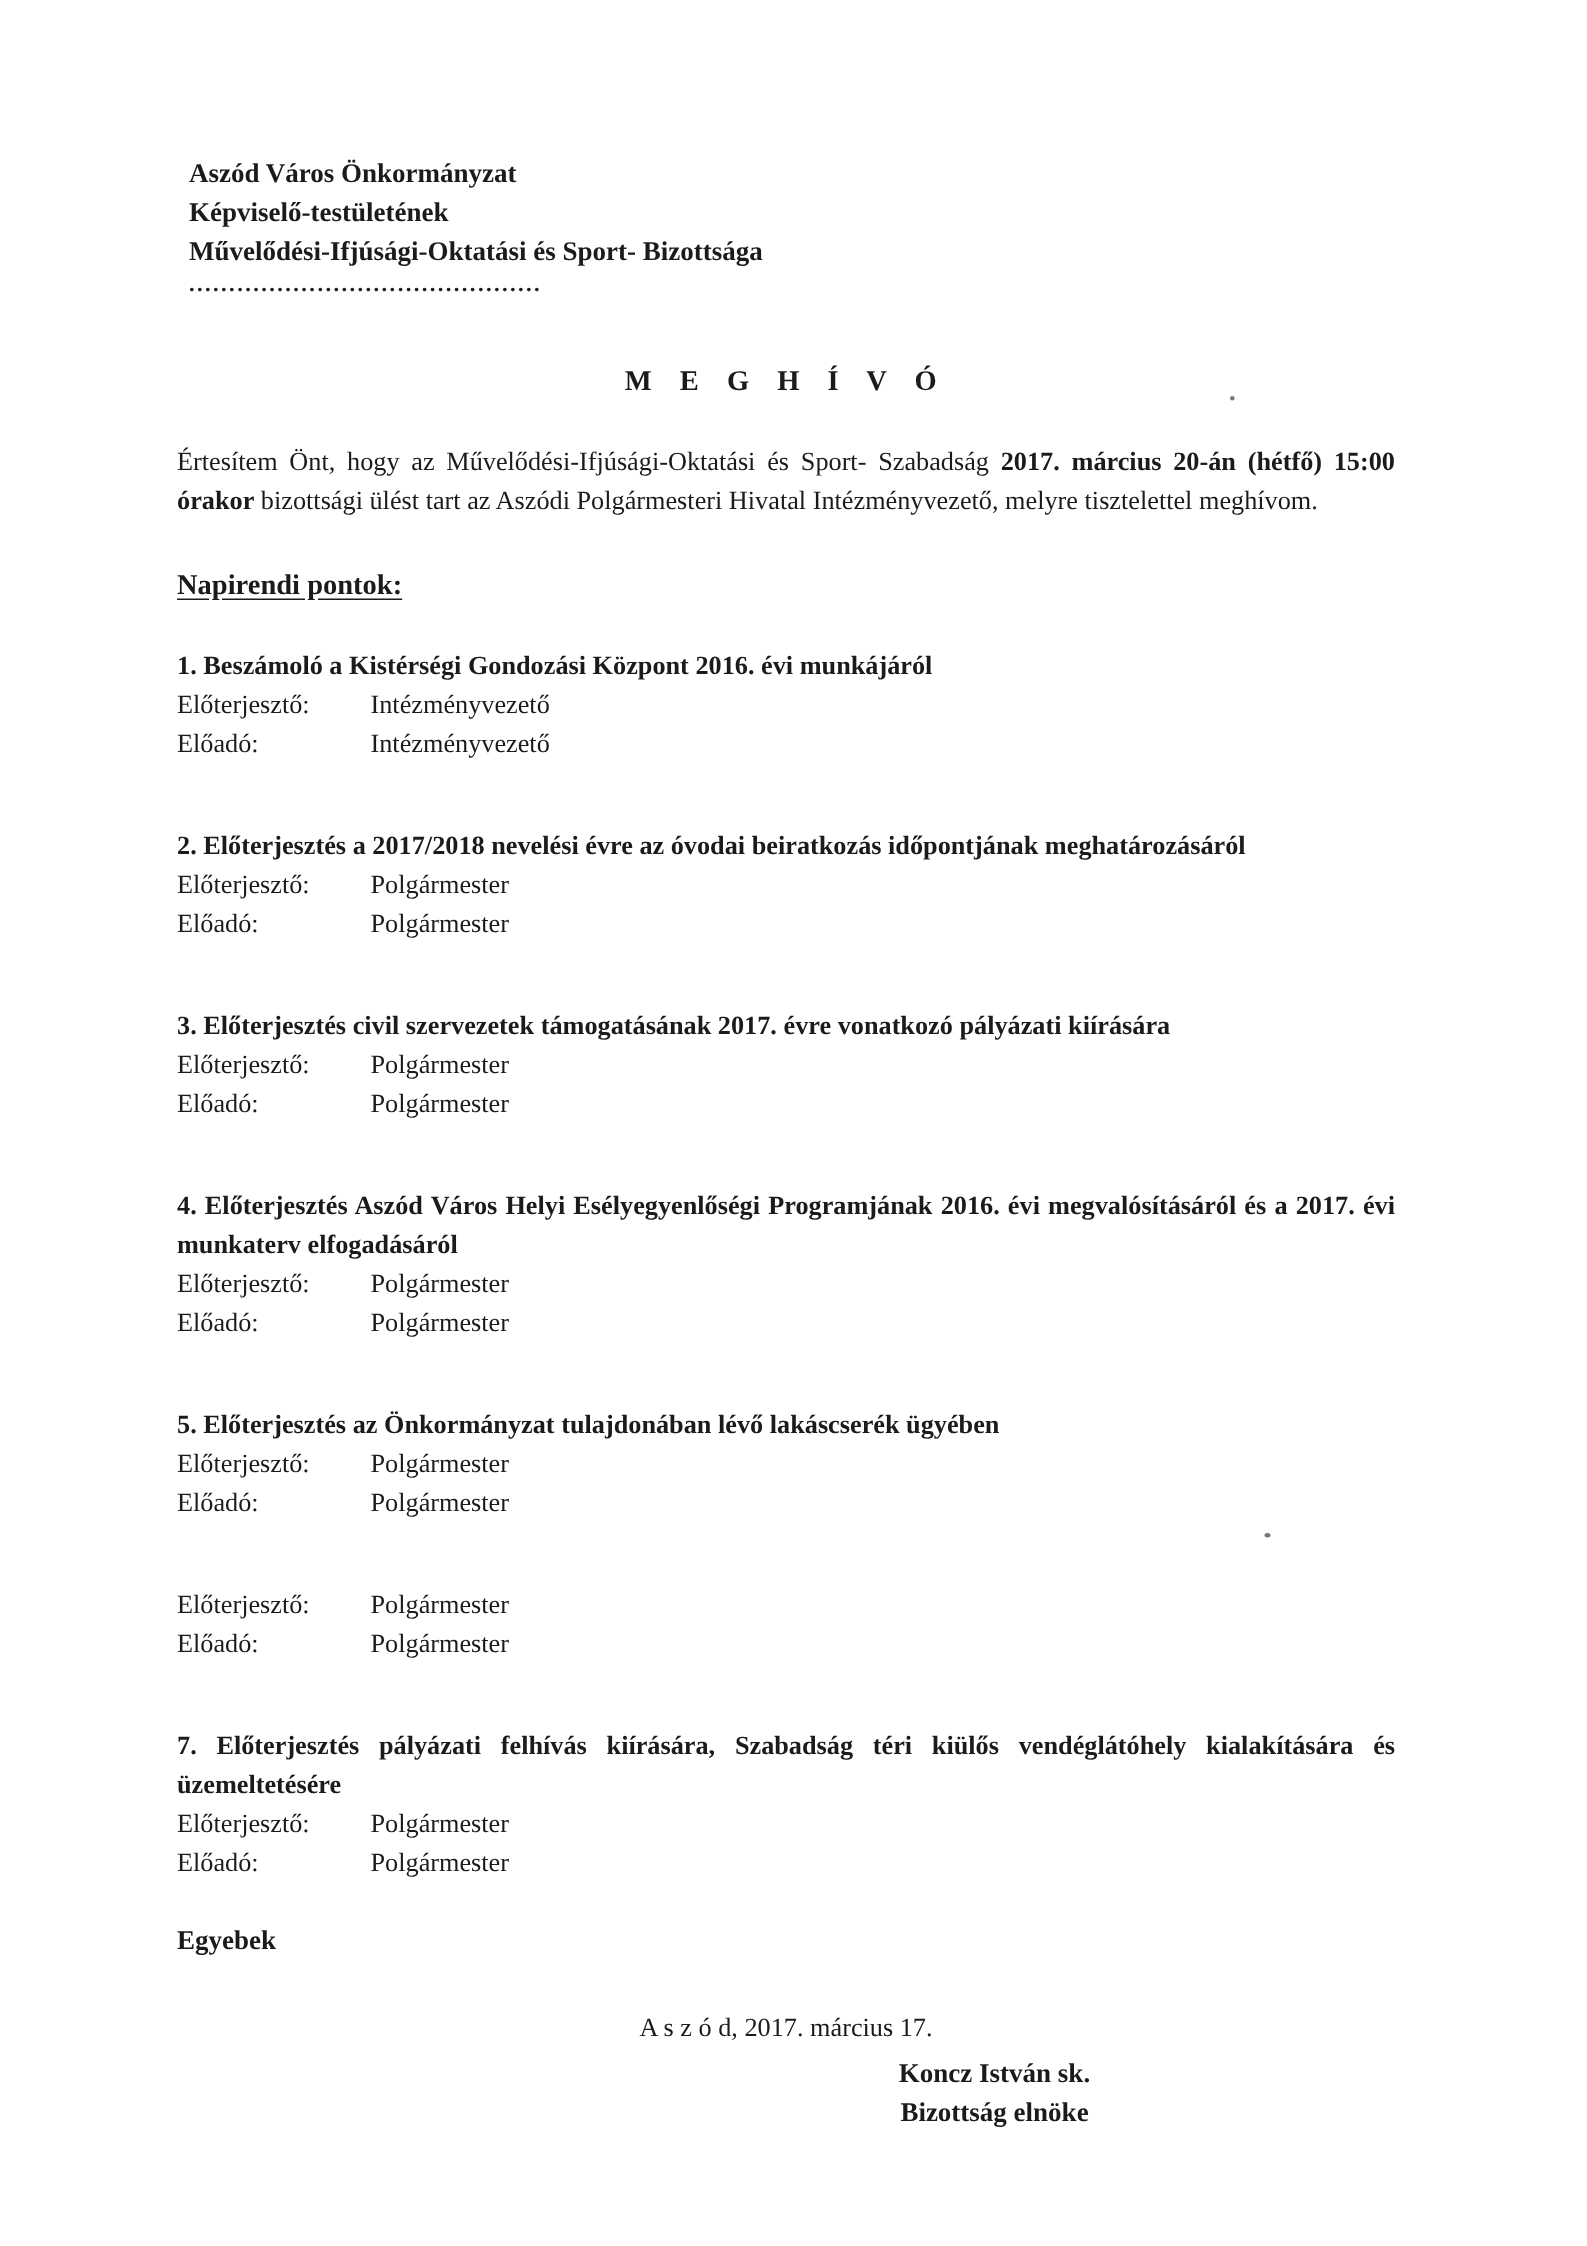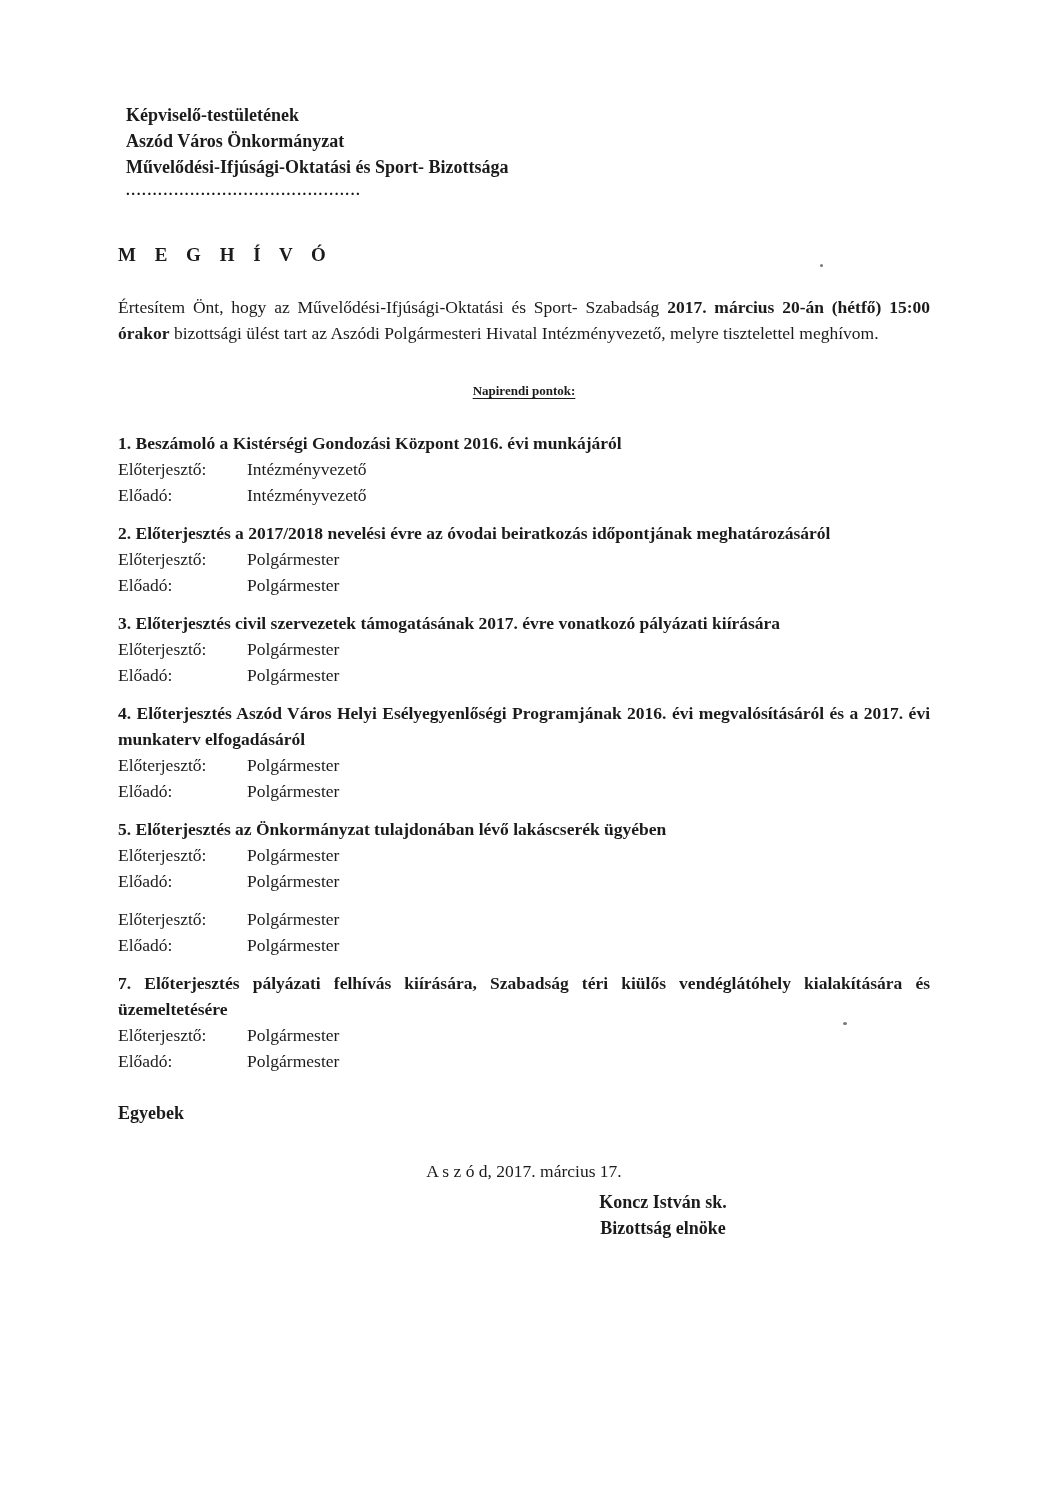--- a/index.html
+++ b/index.html
@@ -26,38 +26,37 @@
     margin-left: 8px;
     margin-top: 0px;
     font-weight: bold;
     font-size: 15px;
     letter-spacing: 1.6px;
     line-height: 20px;
     white-space: nowrap;
   }
   .doc-title {
     margin-top: 42px;
-    text-align: left;
+    text-align: center;
     font-weight: bold;
     font-size: 19px;
     letter-spacing: 7px;
   }
   .intro {
     margin-top: 26px;
     text-align: justify;
   }
   .agenda-heading {
     margin-top: 32px;
-    font-size: 13px;
+    font-size: 19px;
     font-weight: bold;
     text-decoration: underline;
     text-underline-offset: 3px;
-    text-align: center;
-  }
-  .agenda-item { margin-top: 12px; }
+  }
+  .agenda-item { margin-top: 42px; }
   .agenda-item.first { margin-top: 26px; }
   .item-title {
     font-weight: bold;
     text-align: justify;
   }
   .kv { display: flex; }
   .kv .k { width: 129px; flex: none; }
   .other-heading {
     margin-top: 26px;
     font-weight: bold;
@@ -80,22 +79,22 @@
   }
   .speck-1 { left: 820px; top: 264px; width: 3px; height: 3px; }
   .speck-2 { left: 843px; top: 1022px; width: 4px; height: 3px; }
 </style>
 </head>
 <body>
 
 <div class="page">
 
   <div class="letterhead">
+    <div>Aszód Város Önkormányzat</div>
     <div>Képviselő-testületének</div>
-    <div>Aszód Város Önkormányzat</div>
     <div>Művelődési-Ifjúsági-Oktatási és Sport- Bizottsága</div>
   </div>
   <div class="dots">............................................</div>
 
   <div class="doc-title">M E G H Í V Ó</div>
 
   <p class="intro"><span>Értesítem Önt, hogy az Művelődési-Ifjúsági-Oktatási és Sport- Szabadság </span><strong>2017. március 20-án (hétfő) 15:00 órakor</strong><span> bizottsági ülést tart az Aszódi Polgármesteri Hivatal Intézményvezető, melyre tisztelettel meghívom.</span></p>
 
   <div class="agenda-heading">Napirendi pontok:</div>
 

